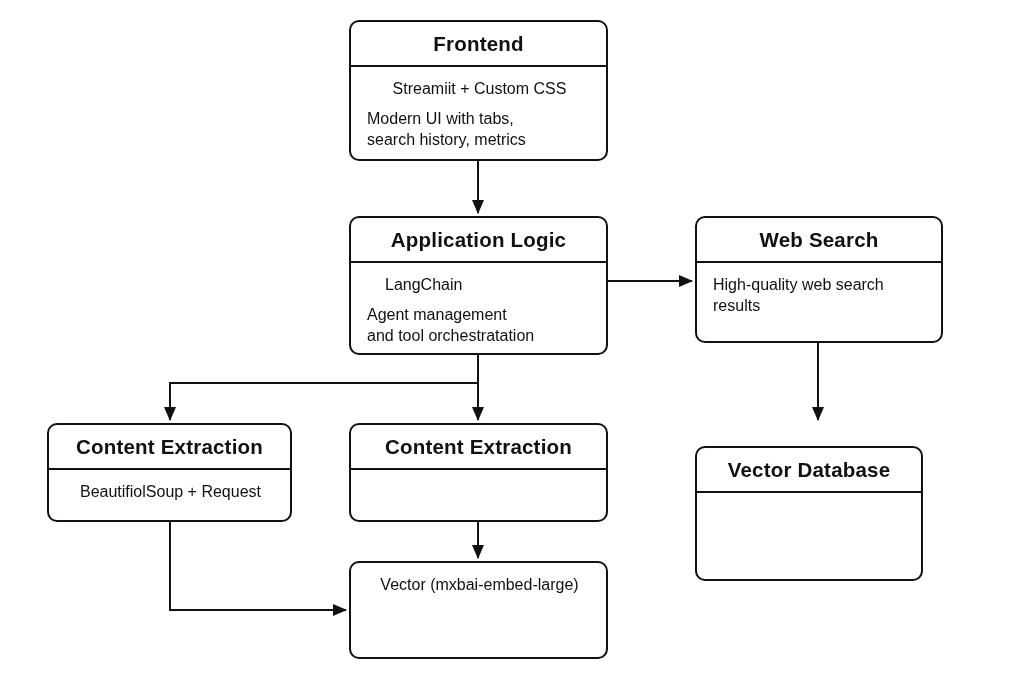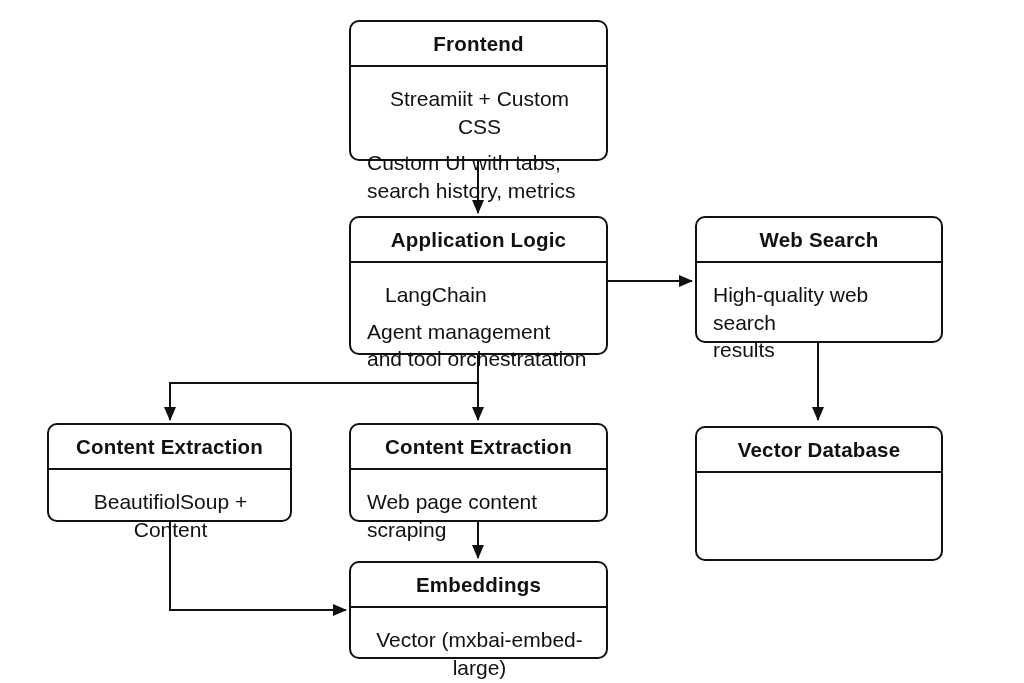--- a/index.html
+++ b/index.html
@@ -39,39 +39,39 @@
     display: flex;
     align-items: center;
     justify-content: center;
     font-weight: bold;
     font-size: 20.5px;
     letter-spacing: 0.2px;
     flex: 0 0 auto;
   }
   .node-body {
     flex: 1 1 auto;
-    padding: 18px 14px 8px 16px;
-    font-size: 21px;
+    padding: 11px 14px 8px 16px;
+    font-size: 16px;
     line-height: 1.32;
   }
   .line {
     white-space: pre-line;
     margin: 0 0 9px 0;
   }
   .line:last-child { margin-bottom: 0; }
   .line.center { text-align: center; }
   .line.indent { padding-left: 18px; }
 
   
   #node-frontend                 { left: 349px; top:  20px; width: 259px; height: 141px; }
   #node-application-logic        { left: 349px; top: 216px; width: 259px; height: 139px; }
   #node-web-search               { left: 695px; top: 216px; width: 248px; height: 127px; }
   #node-content-extraction-left  { left:  47px; top: 423px; width: 245px; height:  99px; }
   #node-content-extraction-center{ left: 349px; top: 423px; width: 259px; height:  99px; }
-  #node-vector-database          { left: 695px; top: 426px; width: 248px; height: 135px; }
+  #node-vector-database          { left: 695px; top: 446px; width: 228px; height: 135px; }
   #node-embeddings               { left: 349px; top: 561px; width: 259px; height:  98px; }
 </style>
 </head>
 <body>
 
 <div class="canvas">
 
   <svg class="edges-svg" viewBox="0 0 1024 683" xmlns="http://www.w3.org/2000/svg">
     <defs>
       <marker id="arrowhead" markerUnits="userSpaceOnUse" markerWidth="14" markerHeight="12" viewBox="0 0 14 12" refX="13" refY="6" orient="auto">
@@ -84,21 +84,21 @@
     <path d="M 478 355 L 478 420" fill="none" stroke="#111111" stroke-width="2" marker-end="url(#arrowhead)"></path>
     <path d="M 478 383 L 170 383 L 170 420" fill="none" stroke="#111111" stroke-width="2" marker-end="url(#arrowhead)"></path>
     <path d="M 478 522 L 478 558" fill="none" stroke="#111111" stroke-width="2" marker-end="url(#arrowhead)"></path>
     <path d="M 170 522 L 170 610 L 346 610" fill="none" stroke="#111111" stroke-width="2" marker-end="url(#arrowhead)"></path>
   </svg>
 
   <div class="node" id="node-frontend">
     <div class="node-title">Frontend</div>
     <div class="node-body">
       <div class="line center">Streamiit + Custom CSS</div>
-      <div class="line">Custom UI with tabs,
+      <div class="line">Modern UI with tabs,
 search history, metrics</div>
     </div>
   </div>
 
   <div class="node" id="node-web-search">
     <div class="node-title">Web Search</div>
     <div class="node-body">
       <div class="line">High-quality web search
 results</div>
     </div>
@@ -109,38 +109,33 @@
     <div class="node-body">
       <div class="line indent">LangChain</div>
       <div class="line">Agent management
 and tool orchestratation</div>
     </div>
   </div>
 
   <div class="node" id="node-content-extraction-left">
     <div class="node-title">Content Extraction</div>
     <div class="node-body">
-      <div class="line center">BeautifiolSoup + Content</div>
+      <div class="line center">BeautifiolSoup + Request</div>
     </div>
   </div>
 
   <div class="node" id="node-content-extraction-center">
     <div class="node-title">Content Extraction</div>
-    <div class="node-body">
-      <div class="line">Web page content
-scraping</div>
-    </div>
   </div>
 
   <div class="node" id="node-vector-database">
     <div class="node-title">Vector Database</div>
     <div class="node-body">
     </div>
   </div>
 
   <div class="node" id="node-embeddings">
-    <div class="node-title">Embeddings</div>
     <div class="node-body">
       <div class="line center">Vector (mxbai-embed-large)</div>
     </div>
   </div>
 
 </div>
 
 </body></html>

